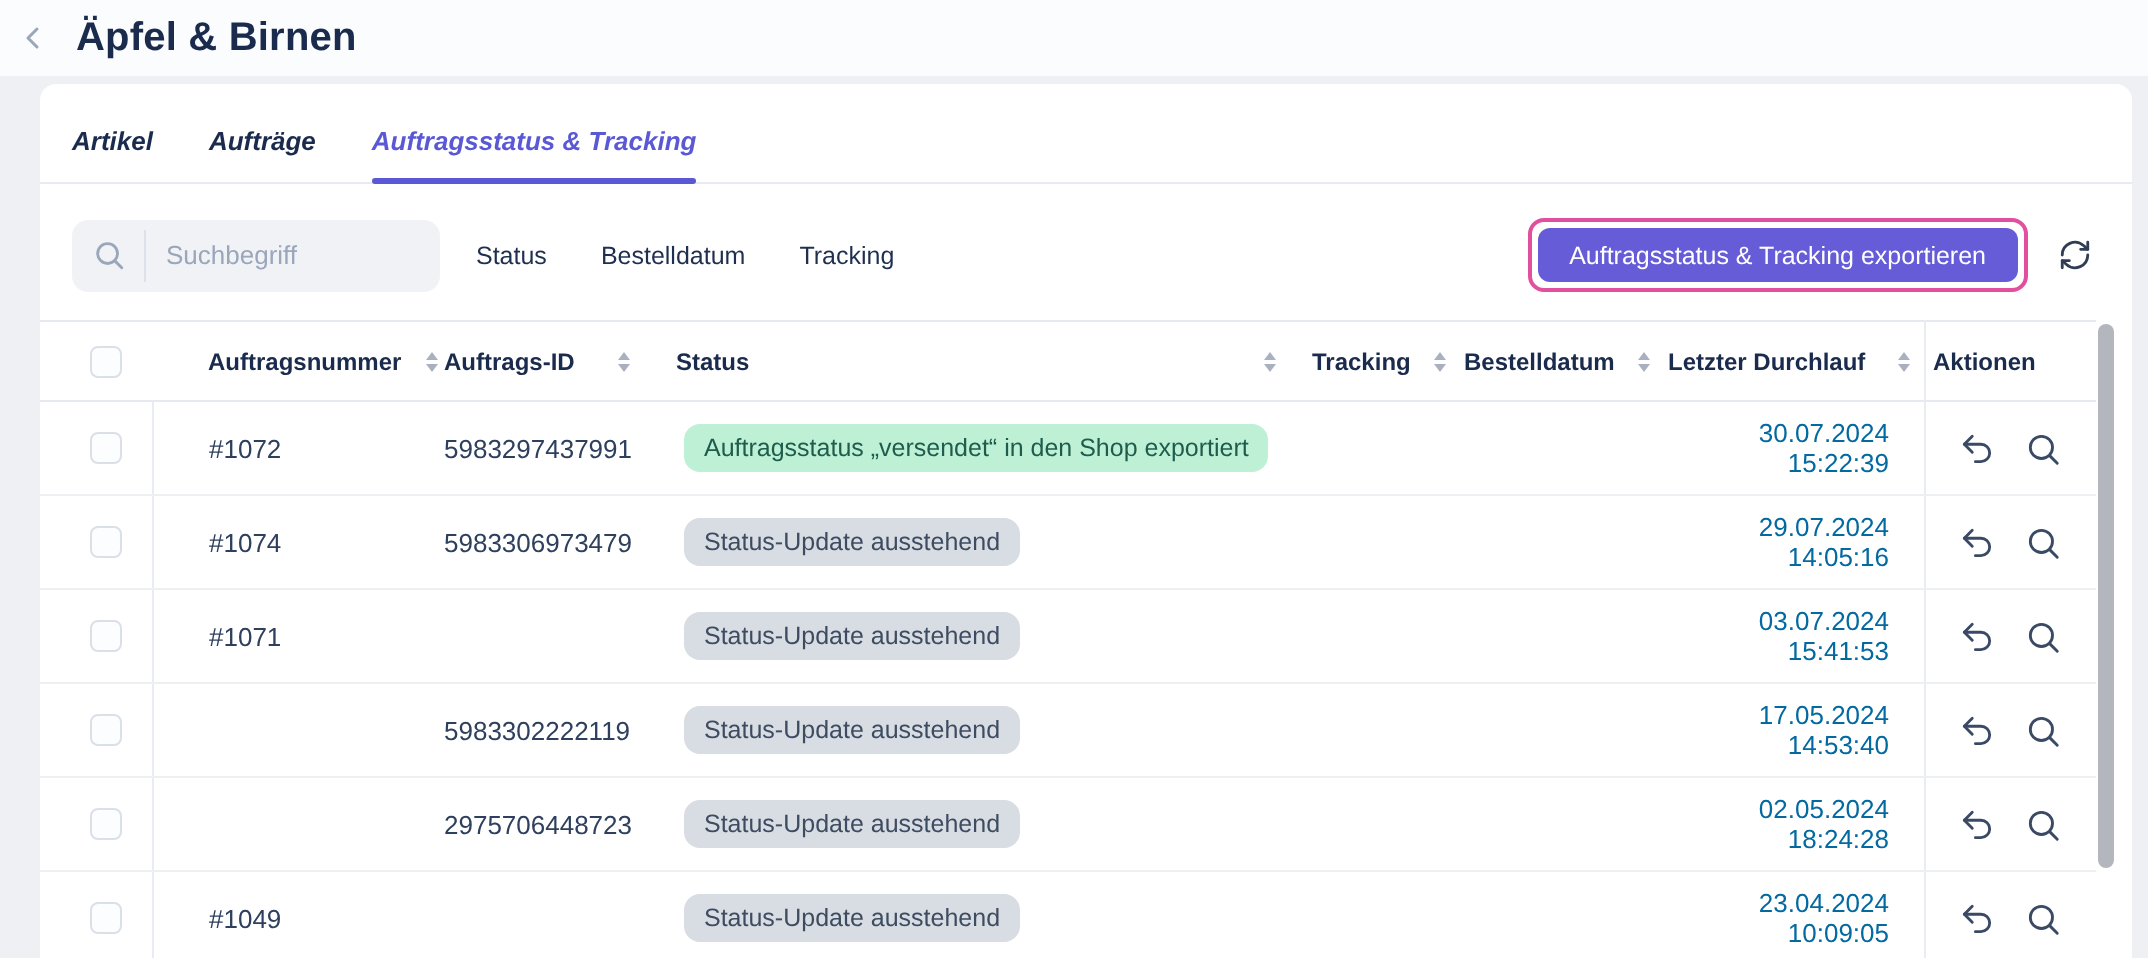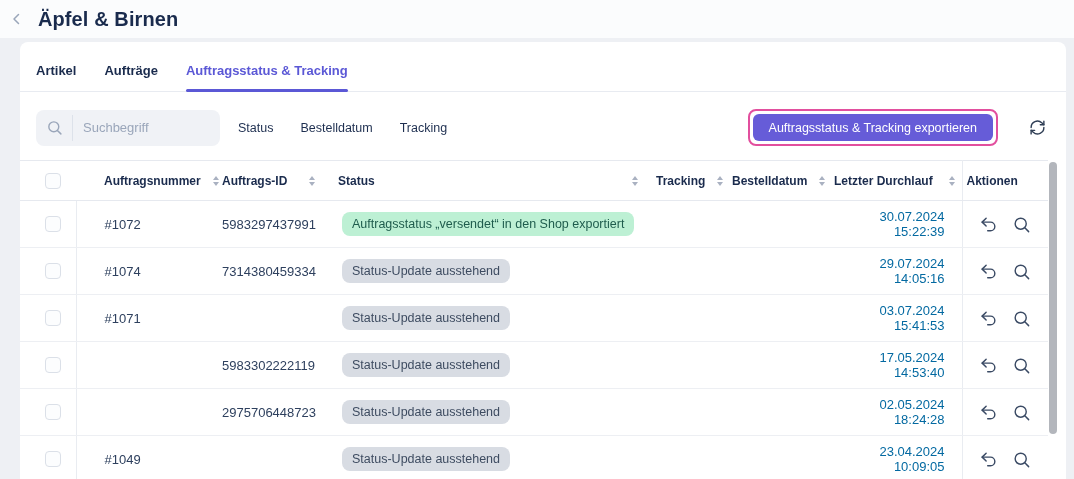--- a/index.html
+++ b/index.html
@@ -24,21 +24,21 @@
   
   .card {
     position:absolute; left:20px; right:8px; top:42px; bottom:-20px;
     background:#ffffff; border-radius:8px 8px 0 0; overflow:hidden;
   }
 
   
   .tabs { display:flex; gap:28px; padding:21px 16px 0 16px; border-bottom:1px solid #e8ebf1; }
   .tab {
     font-size:13px; font-weight:700; color:#1a2b4d;
-    padding-bottom:13px; position:relative; cursor:pointer; white-space:nowrap;
+    padding-bottom:13px; position:relative; cursor:pointer; white-space:nowrap;font-style:italic;
   }
   .tab.active { color:var(--tab-active); }
   .tab.active::after {
     content:''; position:absolute; left:0; right:0; bottom:-1px; height:3px;
     background:var(--tab-active); border-radius:2px;
   }
 
   
   .toolbar { display:flex; align-items:center; padding:17px 12px 14px 16px; }
   .search {
@@ -49,21 +49,21 @@
   .search-divider { width:1px; height:26px; background:#dde2ea; }
   .search input {
     border:none; outline:none; background:transparent; width:130px;
     font-family:"Liberation Sans", sans-serif; font-size:13px; color:#15803d; padding:0 10px;
   }
   .search input::placeholder { color:#9aa6ba; }
   .filters { display:flex; gap:27px; margin-left:18px; }
   .filter-item { font-size:12.5px; font-weight:500; color:#1e2f50; cursor:pointer; white-space:nowrap; }
   .toolbar-spacer { flex:1; }
   .export-highlight {
-    border:2px solid var(--highlight); border-radius:8px; padding:3px; margin-right:26px;
+    border:2px solid var(--highlight); border-radius:8px; padding:3px; margin-right:10px;
   }
   .export-btn {
     background:var(--accent); color:#fff; border:none; border-radius:6px;
     height:27px; padding:0 16px; font-family:"Liberation Sans", sans-serif;
     font-size:12.5px; cursor:pointer; white-space:nowrap;
   }
   .refresh-btn {
     width:26px; height:26px; display:flex; align-items:center; justify-content:center;
     color:#2f3e55; cursor:pointer; margin-right:4px;
   }
@@ -270,21 +270,21 @@
         </span>
       </span>
     </td>
   </tr>
 
   <tr>
     <td class="c-check">
             <span class="checkbox"></span>
           </td>
     <td class="c-num">#1074</td>
-    <td class="c-id">7314380459334</td>
+    <td class="c-id">5983306973479</td>
     <td class="c-status"><span class="badge neutral">Status-Update ausstehend</span></td>
     <td class="c-track"></td>
     <td class="c-odate"></td>
     <td class="c-run">29.07.2024 14:05:16</td>
     <td class="c-actions">
       <span class="actions-flex">
         <span class="icon-btn">
           <svg width="19" height="19" viewBox="0 0 24 24" fill="none" stroke="currentColor" stroke-width="1.8" stroke-linecap="round" stroke-linejoin="round">
                   <path d="M9 14 4 9l5-5"></path>
                   <path d="M4 9h10.5a5.5 5.5 0 0 1 5.5 5.5v0a5.5 5.5 0 0 1-5.5 5.5H11"></path>

